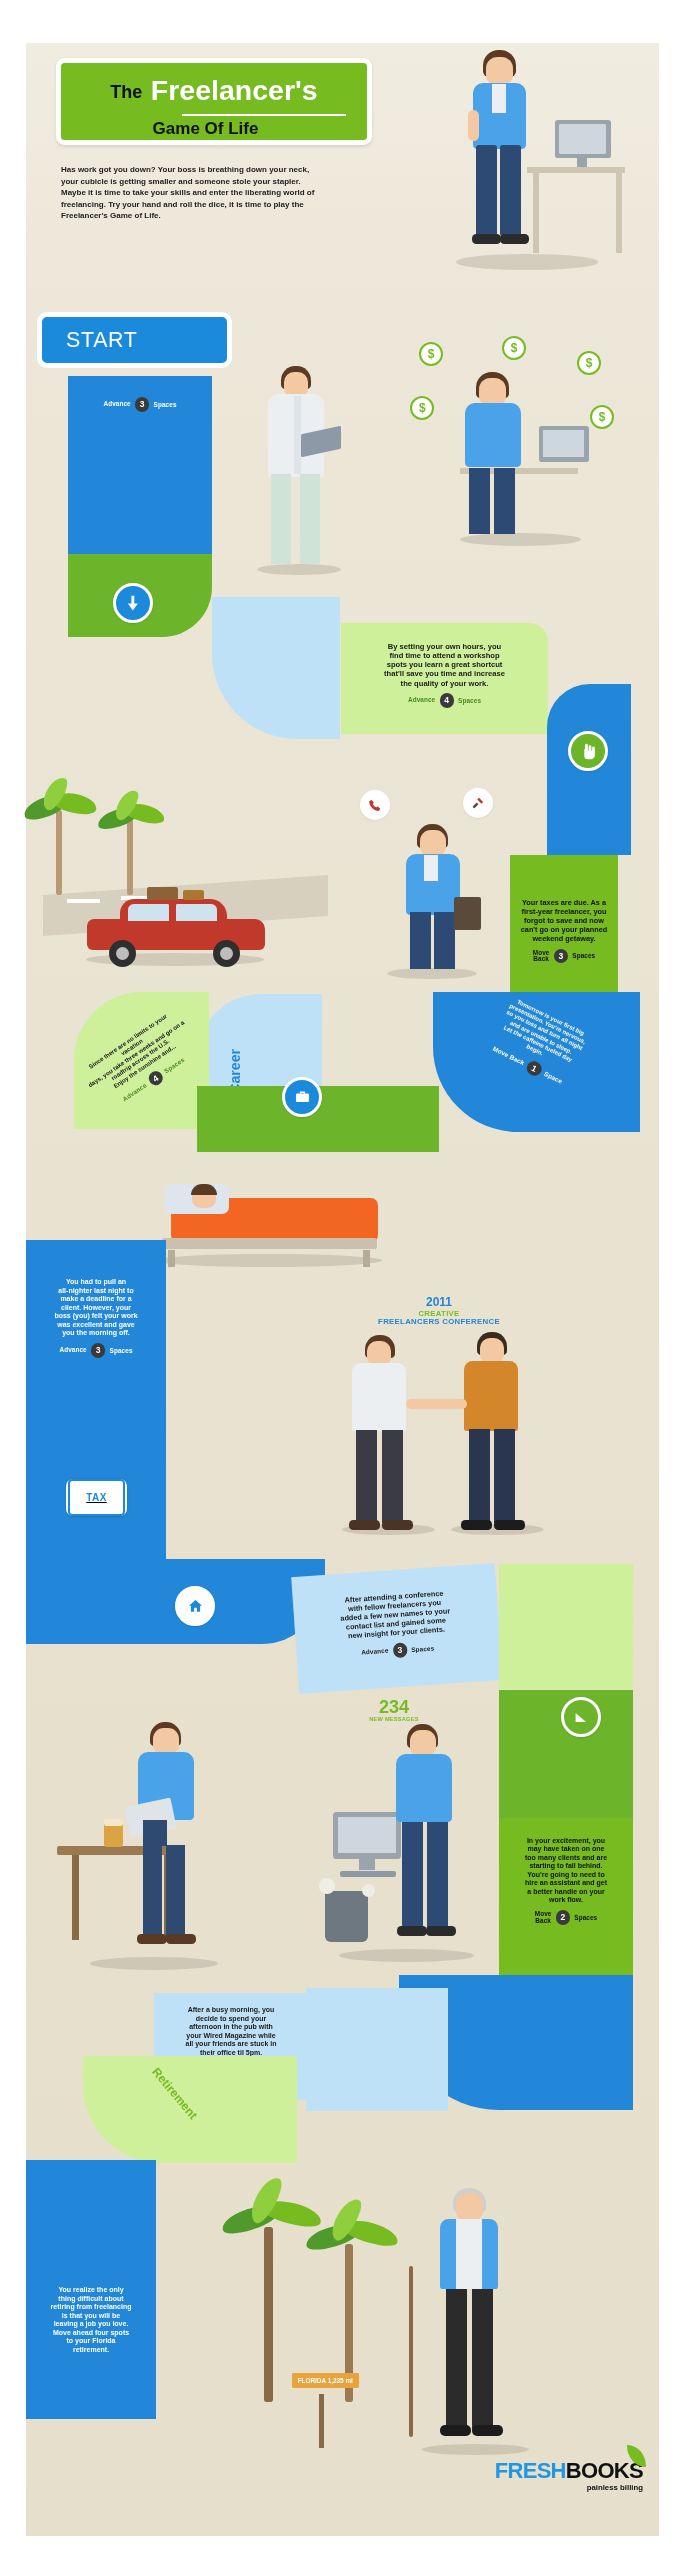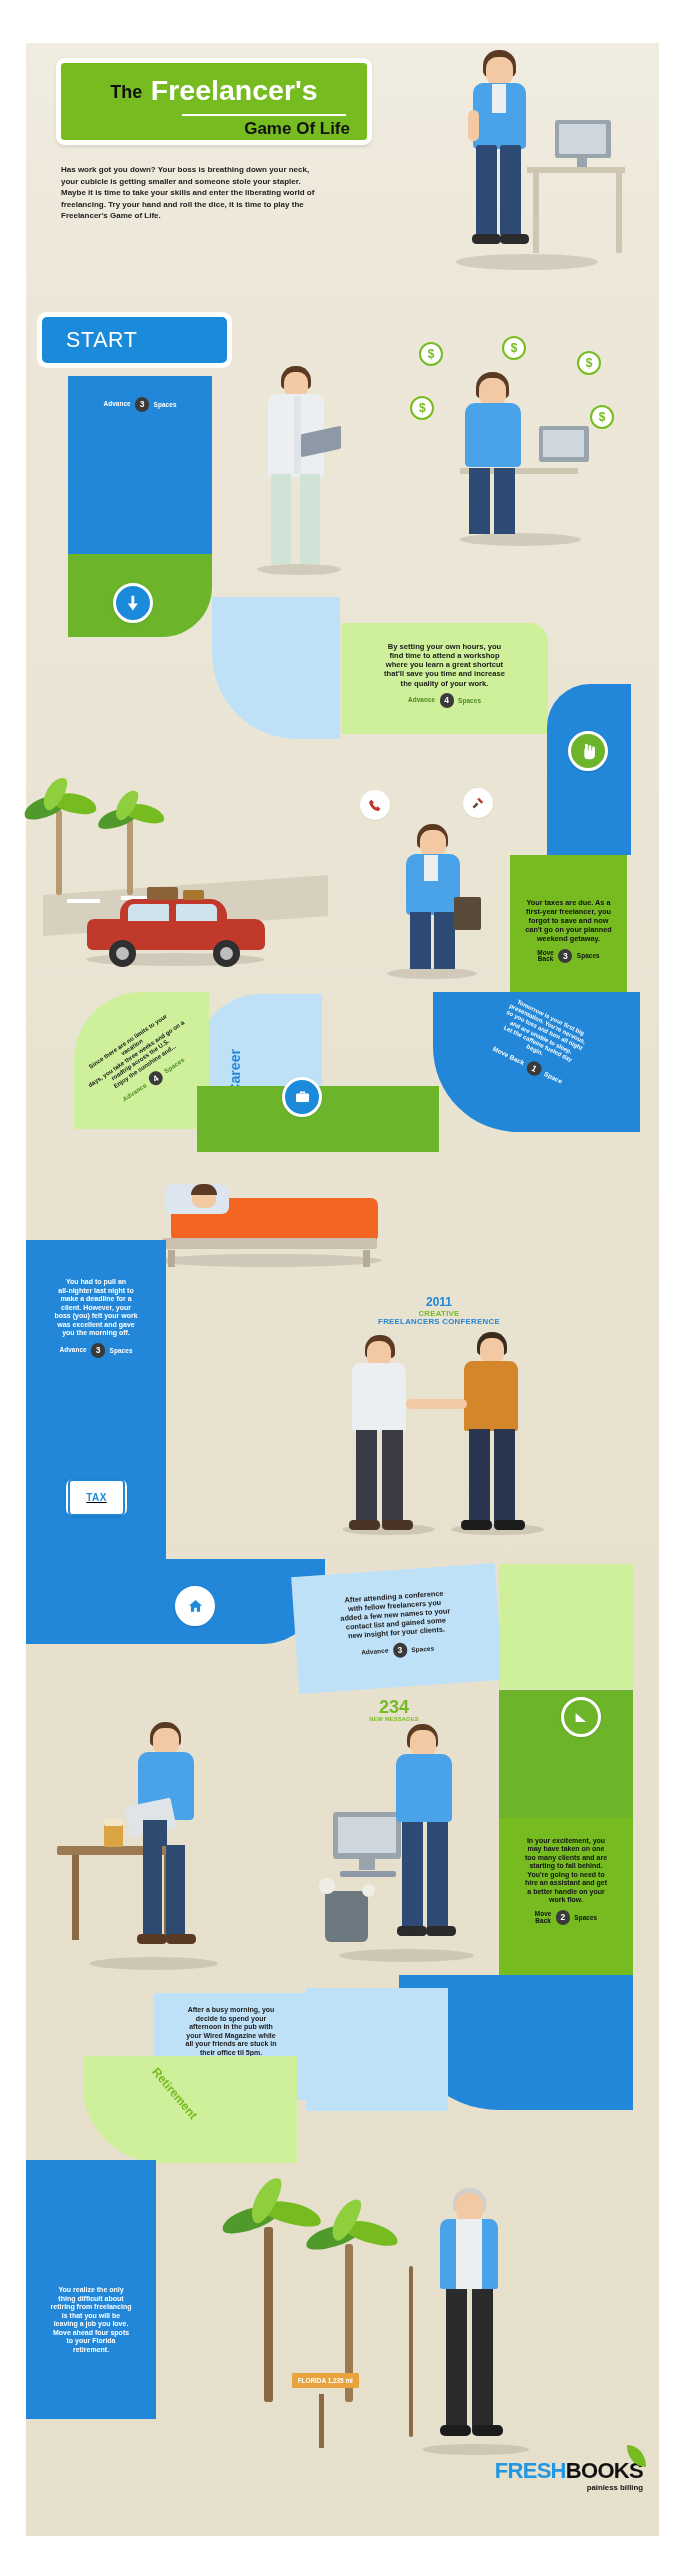--- a/index.html
+++ b/index.html
@@ -83,21 +83,21 @@
     text-align:center;color:#ffffff;font-size:28.5px;font-weight:bold;
   }
   .plaque .line1 .the{
     color:#111111;font-size:18px;vertical-align:middle;margin-right:8.5px;
   }
   .plaque .rule{
     position:absolute;left:121px;right:21.4px;top:51px;height:2.1px;background:#ffffff;
   }
   .plaque .line2{
     position:absolute;left:0;right:17px;top:56px;
-    text-align:right;color:#111111;font-size:17px;font-weight:bold;
+    text-align:center;color:#111111;font-size:17px;font-weight:bold;
   }
   .intro{
     position:absolute;left:61px;top:164px;width:265px;
     font-size:8px;line-height:1.45;color:#222;font-weight:bold;
   }
 
   
   .fig{position:absolute;}
   .sk{background:#f3c9a3;}
   .shirt{background:#4aa3e8;}
@@ -243,38 +243,38 @@
     <svg width="15.7" height="17" viewBox="0 0 22 24" aria-hidden="true">
         <path d="M9 1h4v11h5l-7 10-7-10h5z" fill="#ffffff"></path>
       </svg>
   </div>
 
   <div style="position:absolute;left:212px;top:597px;width:128px;height:142px;background:#bfe1f7;border-radius:0 0 0 85px;"></div>
 
   <div class="card ltgreen" style="left:341px;top:623px;width:207px;height:111px;padding:18.5px 10px 5.7px;font-size:7.6px;border-radius:0 18.5px 0 0;">
     <div class="body">By setting your own hours, you
 find time to attend a workshop
-where you learn a great shortcut
+spots you learn a great shortcut
 that'll save you time and increase
 the quality of your work.</div>
     <div class="adv greenlabel">
       <span class="pre">Advance</span>
       <span class="pip">4</span>
       <span>Spaces</span>
     </div>
   </div>
 
   <div style="position:absolute;left:547px;top:684px;width:84px;height:171px;background:#2287d8;border-radius:43px 0 0 0;"></div>
   <div class="badge green" style="left:568px;top:731px;">
     <svg width="15.7" height="17" viewBox="0 0 22 24" aria-hidden="true">
         <path d="M7 3a2 2 0 0 1 4 0v8h1V5a2 2 0 0 1 4 0v6h1V7a2 2 0 0 1 4 0v10a6 6 0 0 1-6 6h-4a5 5 0 0 1-5-5V9a2 2 0 0 1 1-1z" fill="#ffffff"></path>
       </svg>
   </div>
 
-  <div class="card green" style="left:510px;top:855px;width:117px;height:142px;padding:44px 8.5px 5.7px;font-size:7.3px;">
+  <div class="card green" style="left:510px;top:855px;width:108px;height:142px;padding:44px 8.5px 5.7px;font-size:7.3px;">
     <div class="body">Your taxes are due. As a
 first-year freelancer, you
 forgot to save and now
 can't go on your planned
 weekend getaway.</div>
     <div class="adv">
       <span class="pre">Move
 Back</span>
       <span class="pip">3</span>
       <span>Spaces</span>

